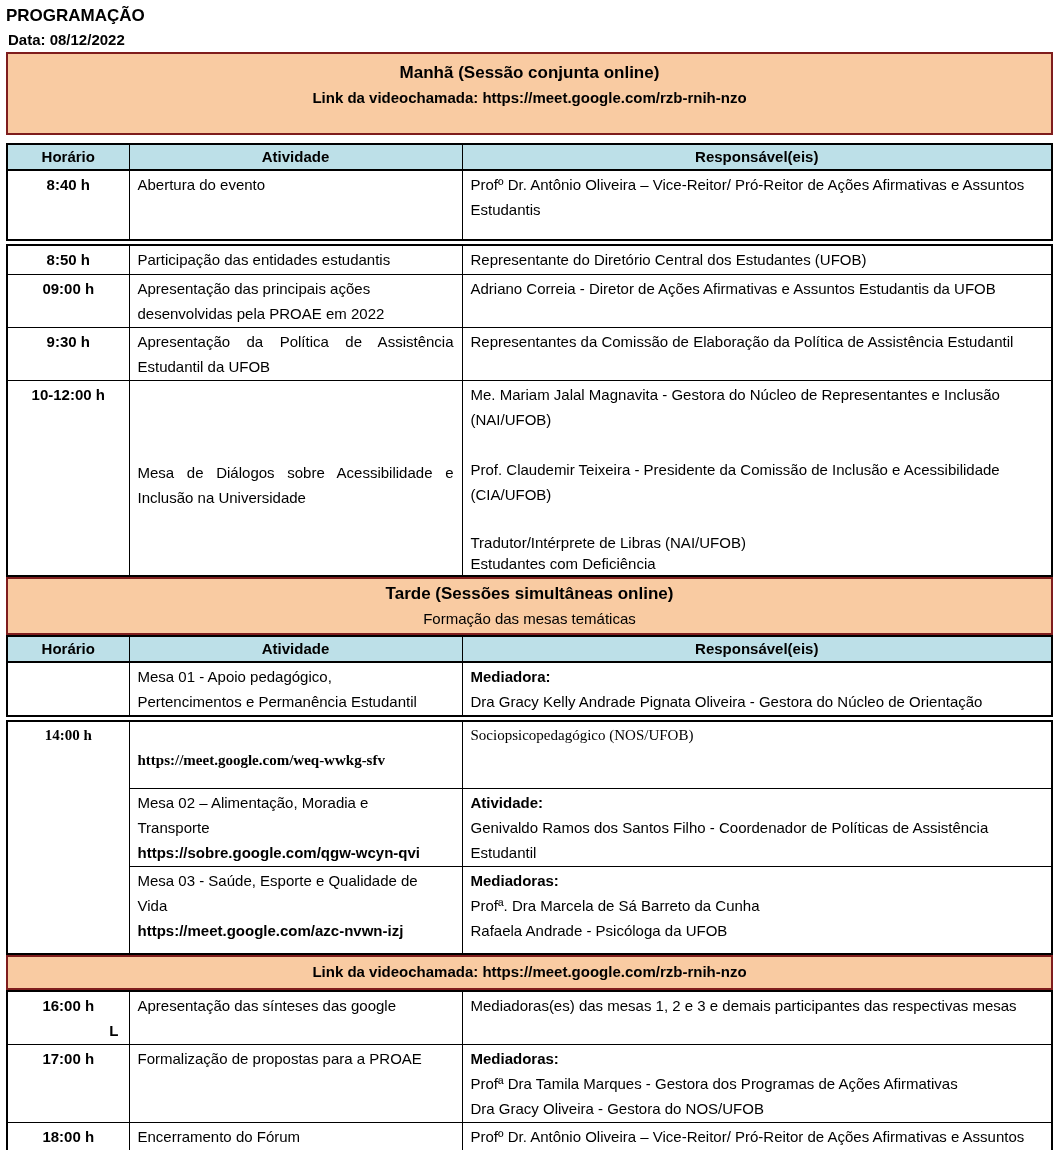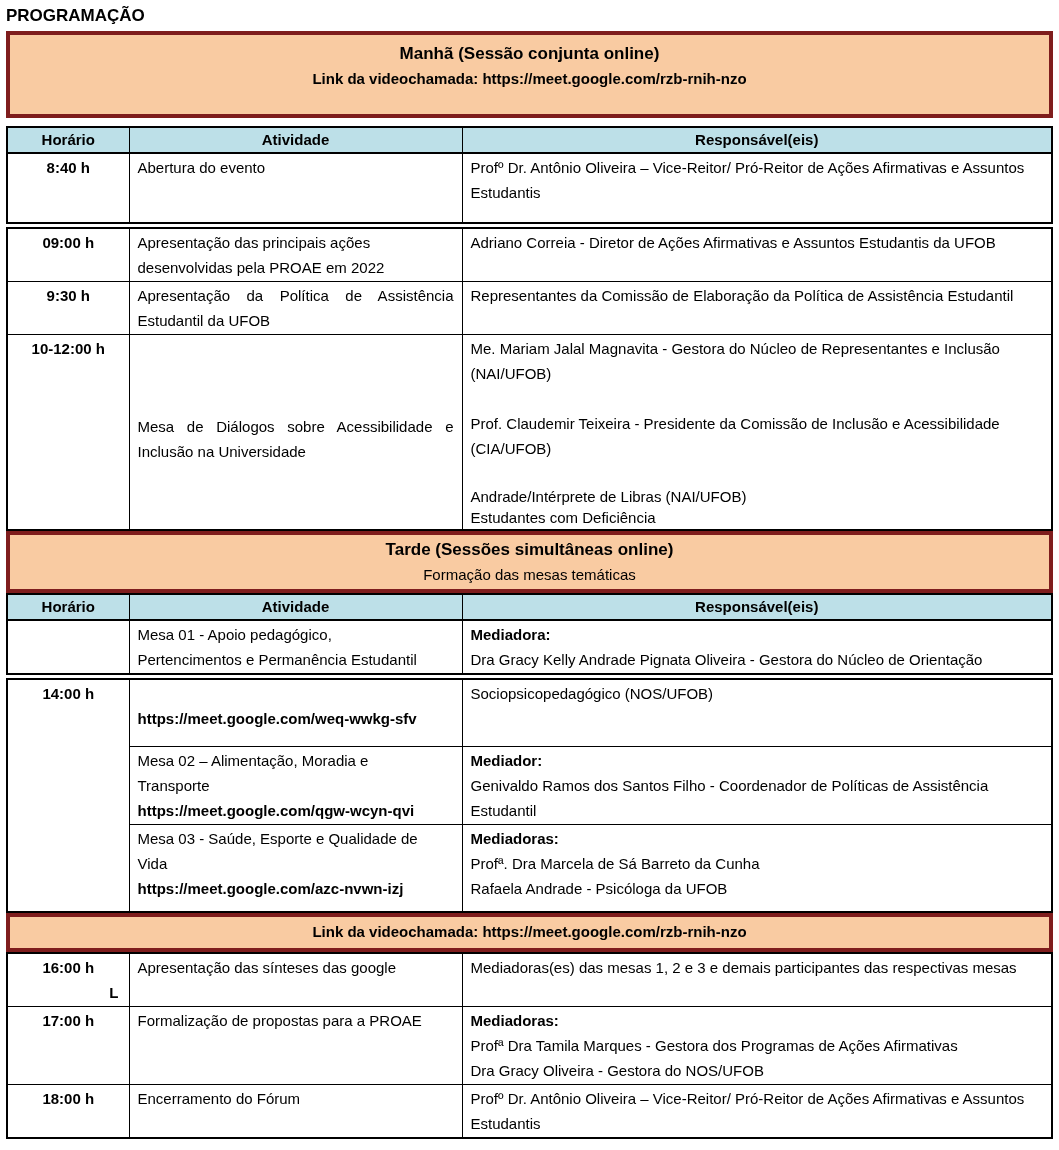--- a/index.html
+++ b/index.html
@@ -15,21 +15,21 @@
   .doc-title {
     text-align: left; font-weight: bold; font-size: 17px;
     line-height: 22px; margin: 2px 0 4px 0;
   }
   .doc-date {
     font-weight: bold; font-size: 15px; line-height: 18px;
     margin: 0 0 3px 2px;
   }
 
   .banner {
-    border: 4px solid #7f1d1d;
+    border: 2px solid #7f1d1d;
     background: var(--banner-bg, #f9cba2);
     text-align: center;
   }
   .banner-title { font-size: 17px; font-weight: bold; line-height: 26px; }
   .banner-sub   { font-size: 15px; line-height: 23px; }
   .bold { font-weight: bold; }
   .banner-morning { padding: 6px 0 24px 0; margin-bottom: 8px; }
   .banner-mid     { padding: 2px 0 3px 0; }
   .banner-joint   { padding: 3px 0 5px 0; }
 
@@ -67,29 +67,30 @@
   .url { font-weight: bold; }
   .para { margin: 0 0 25px 0; }
   .tight { line-height: 21px; }
   .spacer-sm { height: 25px; }
   .spacer-lg { height: 78px; }
 
   .gap3 { height: 3px; }
 
   .r840 td { height: 66px; }
   .r850 td { height: 26px; }
-  .rlink td { height: 64px; }
+  .rlink td { height: 64px; font-family: Liberation Serif, serif; }
   .rmesa3 td { height: 84px; }
 </style>
 </head>
 <body>
 
 <div class="page">
 
   <div class="doc-title">PROGRAMAÇÃO</div>
+  <div class="doc-date">Data: 08/12/2022</div>
 
   <div class="banner banner-morning">
     <div class="banner-title">Manhã (Sessão conjunta online)</div>
     <div class="banner-sub bold">Link da videochamada: https://meet.google.com/rzb-rnih-nzo</div>
   </div>
 
   <table class="tbl">
     <colgroup>
         <col class="c1">
         <col class="c2">
@@ -111,40 +112,45 @@
 
   <div class="gap3"></div>
 
   <table class="tbl">
     <colgroup>
         <col class="c1">
         <col class="c2">
         <col>
       </colgroup>
     <tbody>
+        <tr class="r850">
+      <td class="time">8:50 h</td>
+      <td>Participação das entidades estudantis</td>
+      <td>Representante do Diretório Central dos Estudantes (UFOB)</td>
+    </tr>
     <tr>
       <td class="time">09:00 h</td>
       <td>Apresentação das principais ações desenvolvidas pela PROAE em 2022</td>
       <td>Adriano Correia - Diretor de Ações Afirmativas e Assuntos Estudantis da UFOB</td>
     </tr>
     <tr>
       <td class="time">9:30 h</td>
       <td class="justify">Apresentação da Política de Assistência Estudantil da UFOB</td>
       <td>Representantes da Comissão de Elaboração da Política de Assistência Estudantil</td>
     </tr>
     <tr>
       <td class="time">10-12:00 h</td>
       <td>
         <div class="spacer-lg"></div>
         <div class="justify">Mesa de Diálogos sobre Acessibilidade e Inclusão na Universidade</div>
       </td>
       <td>
         <div class="para">Me. Mariam Jalal Magnavita - Gestora do Núcleo de Representantes e Inclusão (NAI/UFOB)</div>
         <div class="para">Prof. Claudemir Teixeira - Presidente da Comissão de Inclusão e Acessibilidade (CIA/UFOB)</div>
-        <div class="tight">Andrade/Intérprete de Libras (NAI/UFOB)</div>
+        <div class="tight">Tradutor/Intérprete de Libras (NAI/UFOB)</div>
         <div class="tight">Estudantes com Deficiência</div>
       </td>
     </tr>
   </tbody>
     </table>
 
   <div class="banner banner-mid">
     <div class="banner-title">Tarde (Sessões simultâneas online)</div>
     <div class="banner-sub">Formação das mesas temáticas</div>
   </div>
@@ -189,24 +195,24 @@
       <td>
         <div class="spacer-sm"></div>
         <div class="url">https://meet.google.com/weq-wwkg-sfv</div>
       </td>
       <td>Sociopsicopedagógico (NOS/UFOB)</td>
     </tr>
     <tr>
       <td>
         <div>Mesa 02 – Alimentação, Moradia e</div>
         <div>Transporte</div>
-        <div class="url">https://meet.google.com/qgw-wcyn-qvi</div>
-      </td>
-      <td>
-        <div class="bold">Mediador:</div>
+        <div class="url">https://sobre.google.com/qgw-wcyn-qvi</div>
+      </td>
+      <td>
+        <div class="bold">Atividade:</div>
         <div>Genivaldo Ramos dos Santos Filho - Coordenador de Políticas de Assistência Estudantil</div>
       </td>
     </tr>
     <tr class="rmesa3">
       <td>
         <div>Mesa 03 - Saúde, Esporte e Qualidade de</div>
         <div>Vida</div>
         <div class="url">https://meet.google.com/azc-nvwn-izj</div>
       </td>
       <td>

